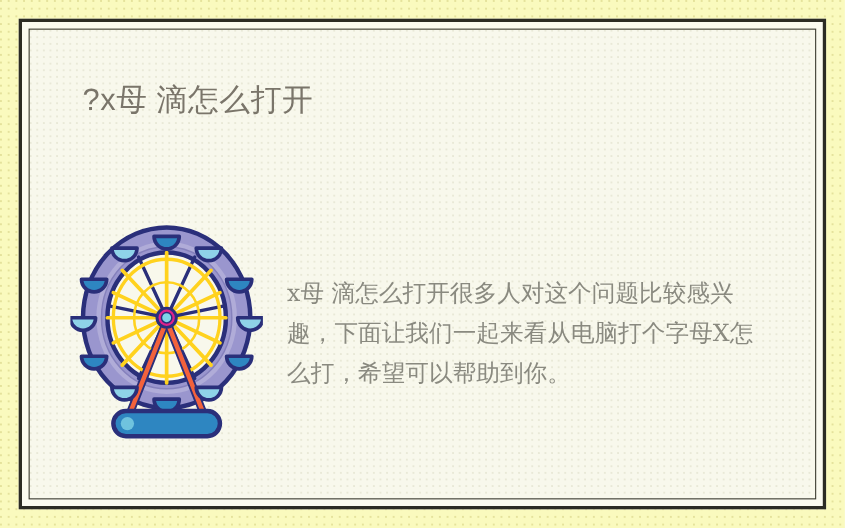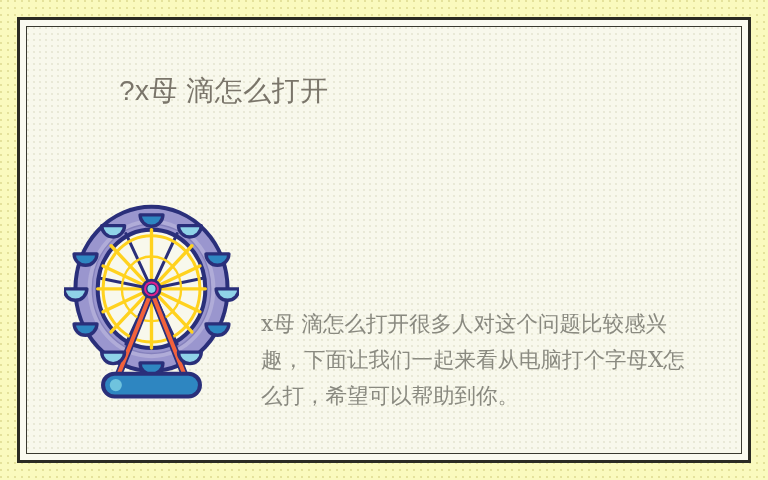--- a/index.html
+++ b/index.html
@@ -57,31 +57,30 @@
   #title {
     position: absolute;
     left: 48px;
     top: 46px;
     font-size: 28px;
     line-height: 1.25;
     color: #7A756A;
     letter-spacing: 0.5px;
     white-space: nowrap;
     font-family: "Liberation Sans", "DejaVu Sans", sans-serif;
-    margin-left: 44px;
   }
 
   
   #content {
     position: absolute;
     left: 0;
     top: 165px;
     width: 100%;
     display: flex;
-    align-items: flex-end;
+    align-items: center;
   }
 
   #illustration {
     flex: 0 0 auto;
     margin-left: 37px;
     margin-top: 8px;
   }
 
   #body-text {
     flex: 1 1 auto;

